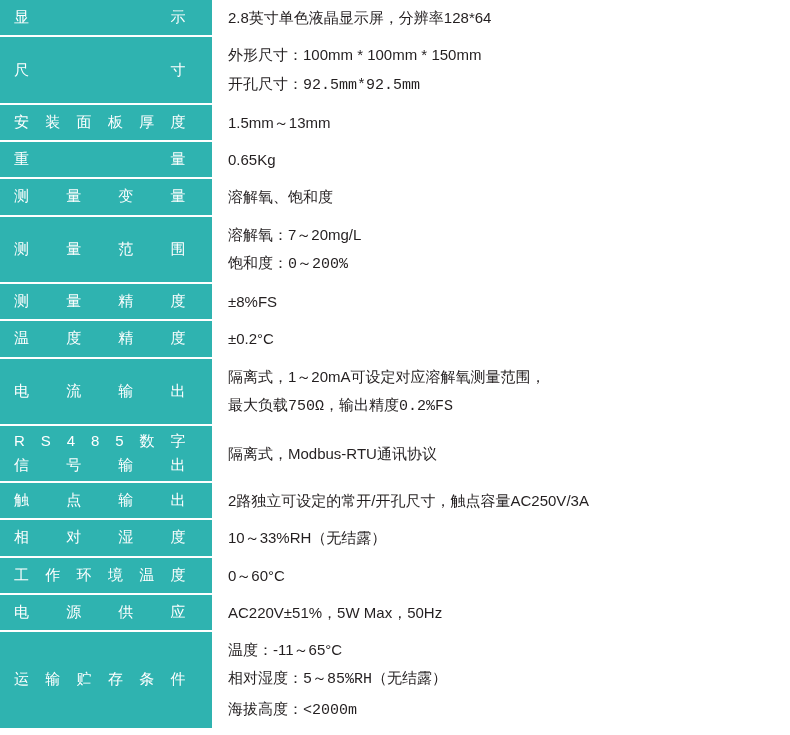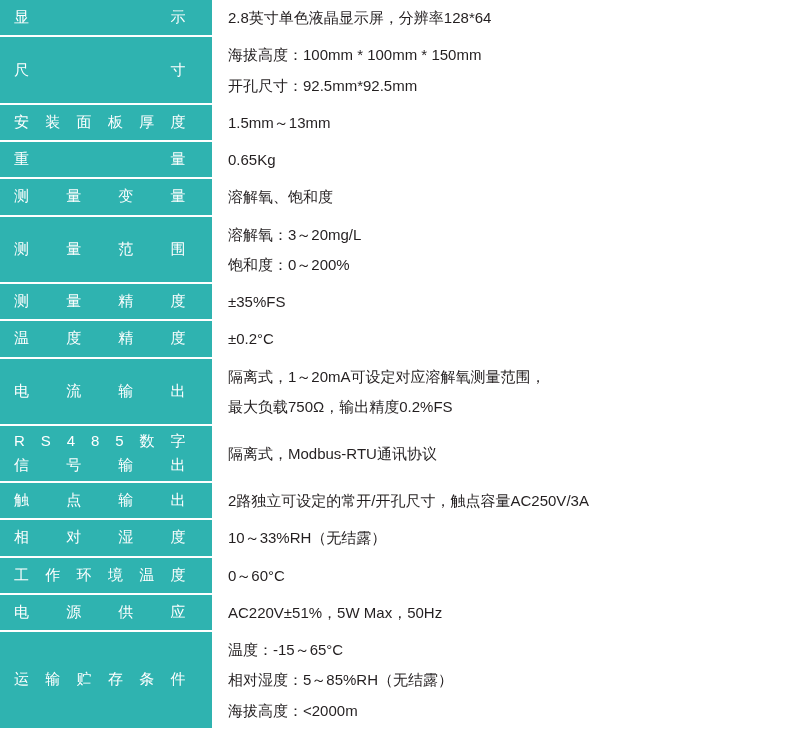--- a/index.html
+++ b/index.html
@@ -50,21 +50,21 @@
     background: #ffffff;
     color: #231f20;
     font-size: 15px;
     padding: 6px 10px 6px 14px;
     vertical-align: middle;
     line-height: 1.55;
   }
   .value-line {
     white-space: nowrap;
   }
-  .value-line + .value-line { margin-top: 7px; }
+  .value-line + .value-line { margin-top: 7px; font-family: Liberation Mono, monospace; }
 </style>
 </head>
 <body>
 
 <table class="spec-table">
   <tbody>
       <tr>
         <td class="label-cell">
           <div class="label-inner">
             <div class="label-line">
@@ -80,21 +80,21 @@
       <tr>
         <td class="label-cell">
           <div class="label-inner">
             <div class="label-line">
               <span>尺</span>
               <span>寸</span>
             </div>
           </div>
         </td>
         <td class="value-cell">
-          <div class="value-line">海拔高度：100mm * 100mm * 150mm</div>
+          <div class="value-line">外形尺寸：100mm * 100mm * 150mm</div>
           <div class="value-line">开孔尺寸：92.5mm*92.5mm</div>
         </td>
       </tr>
       <tr>
         <td class="label-cell">
           <div class="label-inner">
             <div class="label-line">
               <span>安</span>
               <span>装</span>
               <span>面</span>
@@ -141,37 +141,37 @@
           <div class="label-inner">
             <div class="label-line">
               <span>测</span>
               <span>量</span>
               <span>范</span>
               <span>围</span>
             </div>
           </div>
         </td>
         <td class="value-cell">
-          <div class="value-line">溶解氧：3～20mg/L</div>
+          <div class="value-line">溶解氧：7～20mg/L</div>
           <div class="value-line">饱和度：0～200%</div>
         </td>
       </tr>
       <tr>
         <td class="label-cell">
           <div class="label-inner">
             <div class="label-line">
               <span>测</span>
               <span>量</span>
               <span>精</span>
               <span>度</span>
             </div>
           </div>
         </td>
         <td class="value-cell">
-          <div class="value-line">±35%FS</div>
+          <div class="value-line">±8%FS</div>
         </td>
       </tr>
       <tr>
         <td class="label-cell">
           <div class="label-inner">
             <div class="label-line">
               <span>温</span>
               <span>度</span>
               <span>精</span>
               <span>度</span>
@@ -291,19 +291,19 @@
               <span>运</span>
               <span>输</span>
               <span>贮</span>
               <span>存</span>
               <span>条</span>
               <span>件</span>
             </div>
           </div>
         </td>
         <td class="value-cell">
-          <div class="value-line">温度：-15～65°C</div>
+          <div class="value-line">温度：-11～65°C</div>
           <div class="value-line">相对湿度：5～85%RH（无结露）</div>
           <div class="value-line">海拔高度：&lt;2000m</div>
         </td>
       </tr>
     </tbody>
 </table>
 
 </body></html>

